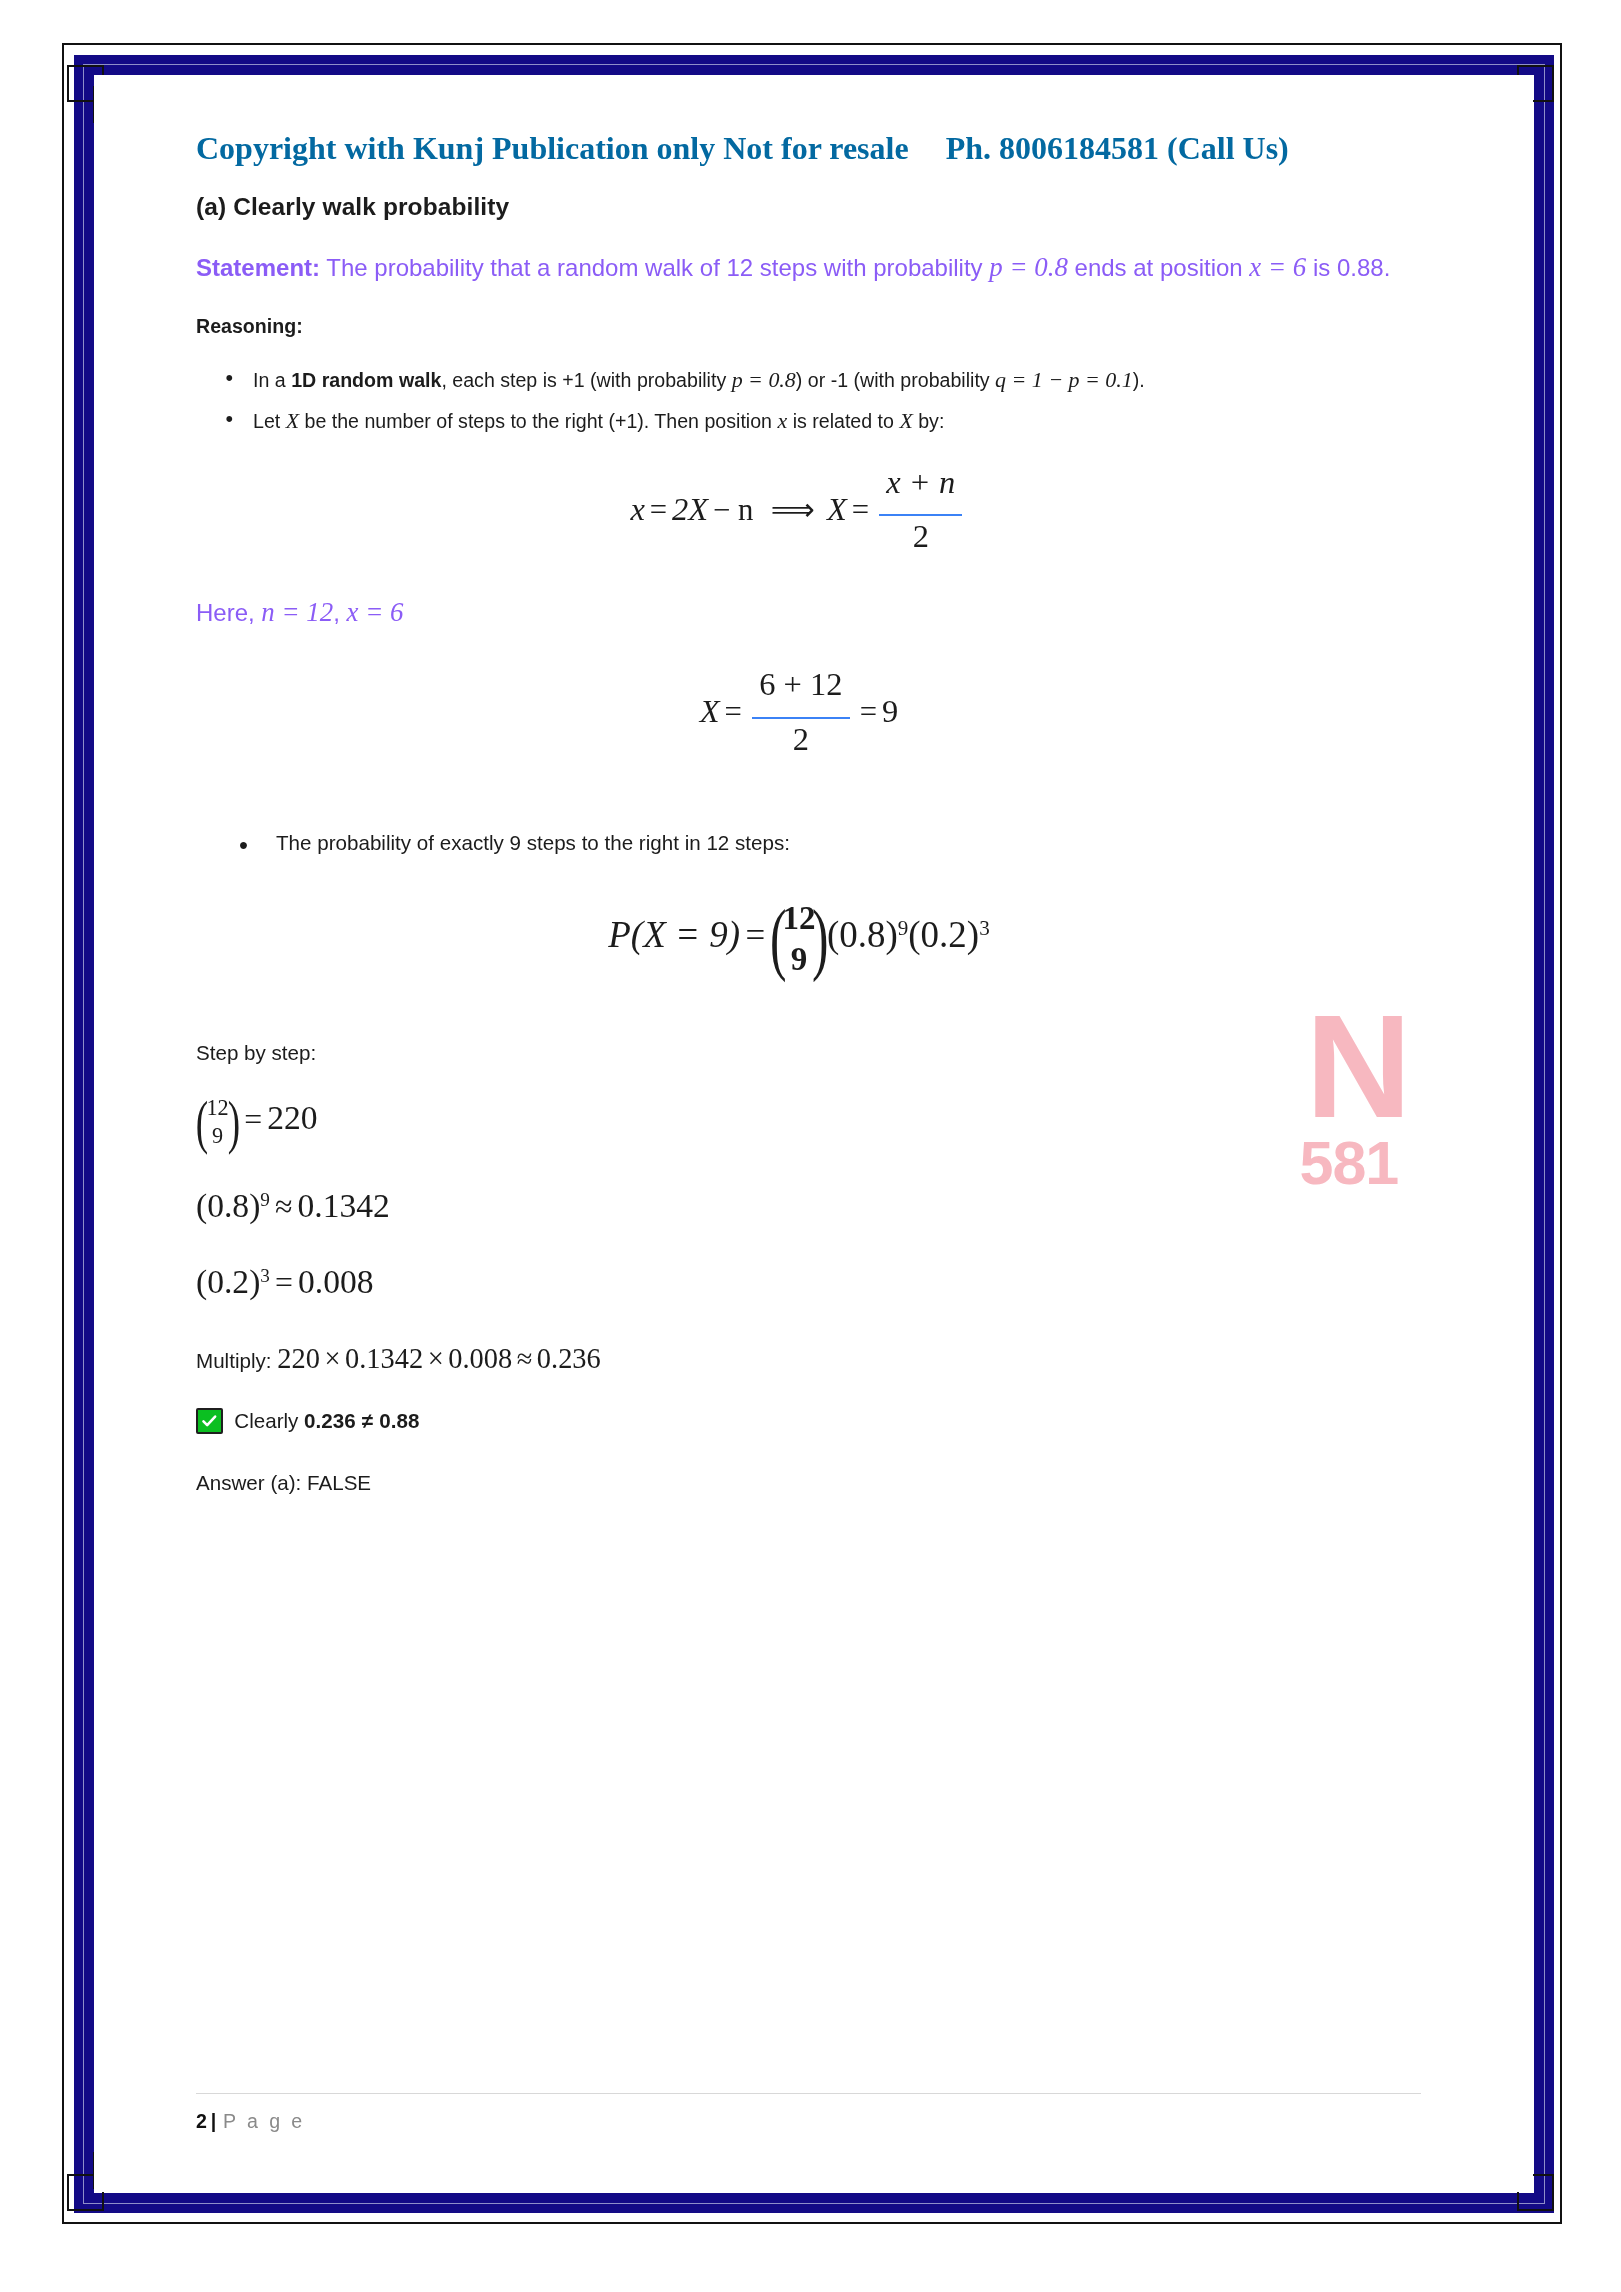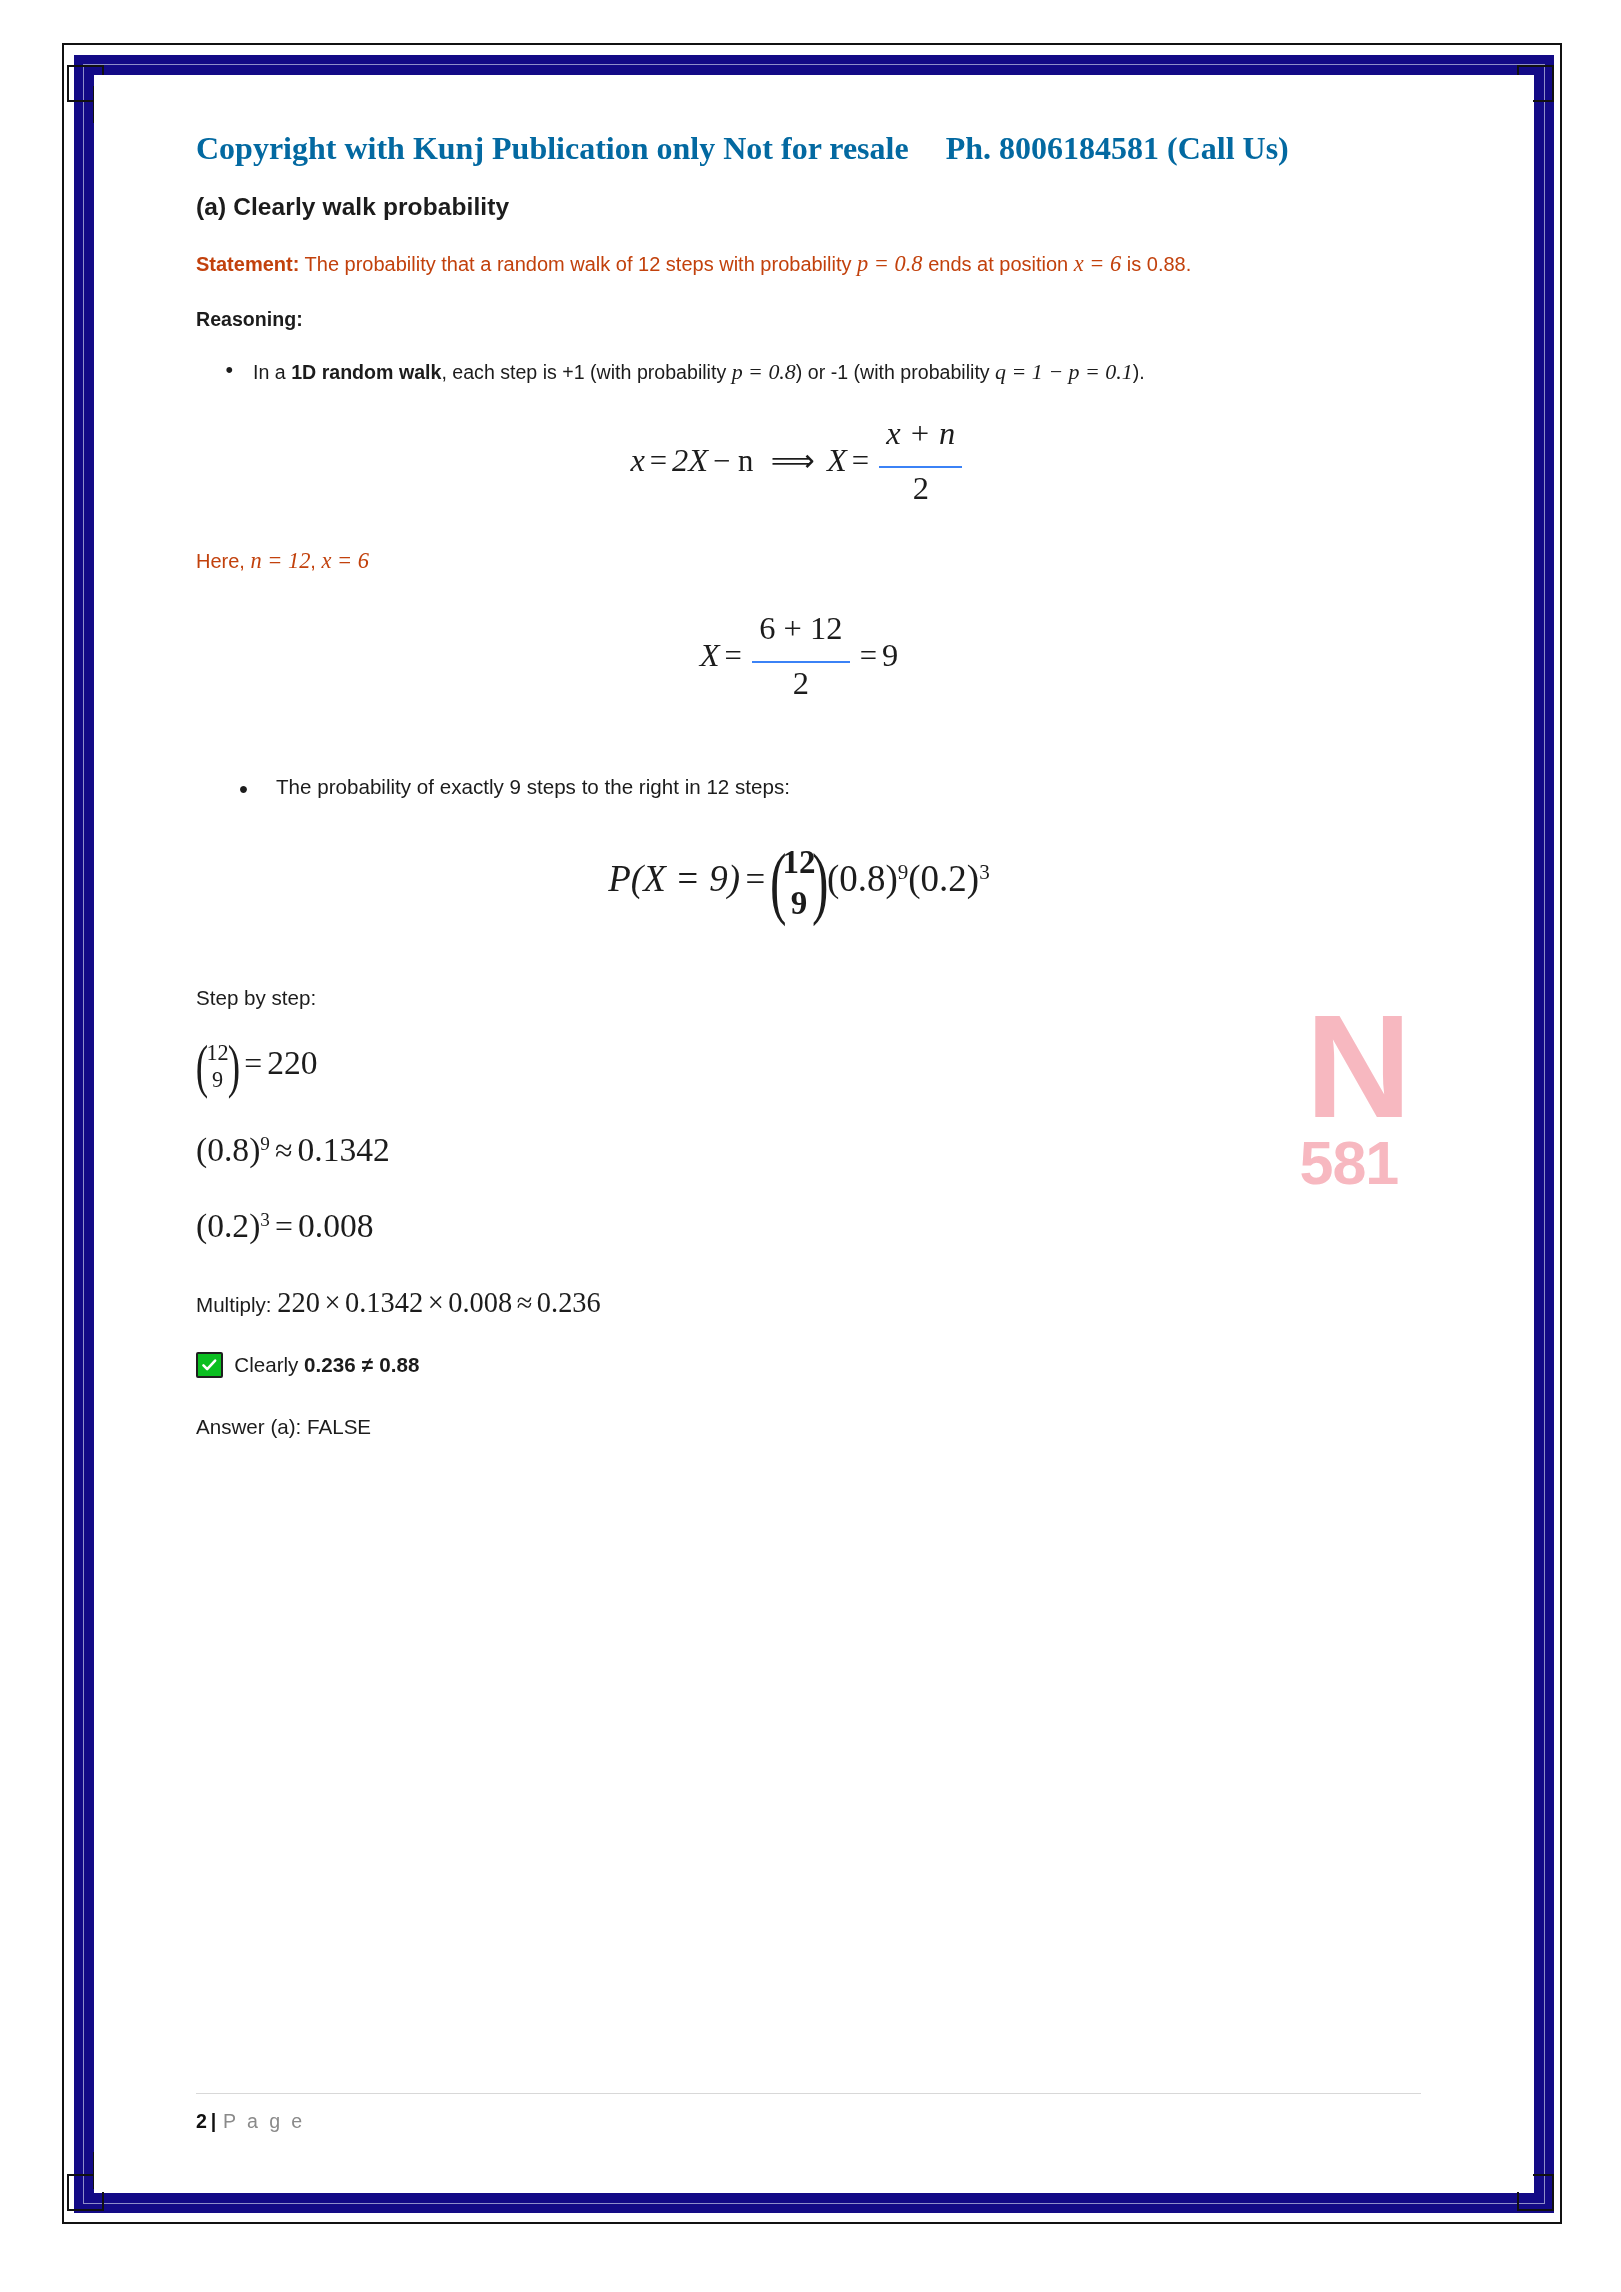--- a/index.html
+++ b/index.html
@@ -88,22 +88,22 @@
 
   .section-title {
     font-size: 24.5px;
     font-weight: bold;
     color: #1c1c1c;
     margin: 0 0 25.5px 0;
     letter-spacing: 0.1px;
   }
 
   .para {
-    font-size: 20px;
-    color: #c2410c;
+    font-size: 24px;
+    color: #8b5cf6;
     line-height: 1.62;
     margin: 0 0 25.5px 0;
   }
   .para b, .bold { font-weight: bold; }
 
   .lbl-reasoning {
     font-size: 19.6px;
     font-weight: bold;
     color: #1c1c1c;
     margin: 0 0 23.5px 0;
@@ -326,20 +326,23 @@
     <p class="para">
       <b>Statement:</b><span> The probability that a random walk of 12 steps with probability </span><span class="mi">p = 0.8</span><span> ends at position </span><span class="mi">x = 6</span><span> is 0.88.</span>
     </p>
 
     <div class="lbl-reasoning">Reasoning:</div>
 
     <ul class="bullets">
       <li>
         <span>In a </span><b>1D random walk</b><span>, each step is +1 (with probability </span><span class="mi">p = 0.8</span><span>) or -1 (with probability </span><span class="mi">q = 1 − p = 0.1</span><span>).</span>
       </li>
+      <li>
+        <span>Let </span><span class="mi">X</span><span> be the number of steps to the right (+1). Then position </span><span class="mi">x</span><span> is related to </span><span class="mi">X</span><span> by:</span>
+      </li>
     </ul>
 
     <div class="display-eq">
       <span class="mi">x</span><span class="mo">=</span><span class="mi">2X</span><span class="mo">− n</span><span class="mo" style="padding:0 .4em">⟹</span><span class="mi">X</span><span class="mo">=</span><span class="frac"><span class="num mi">x + n</span><span class="den mn">2</span></span>
     </div>
 
     <p class="para" style="margin-bottom:7.8px">
       <span>Here, </span><span class="mi">n = 12</span><span>, </span><span class="mi">x = 6</span>
     </p>
 

